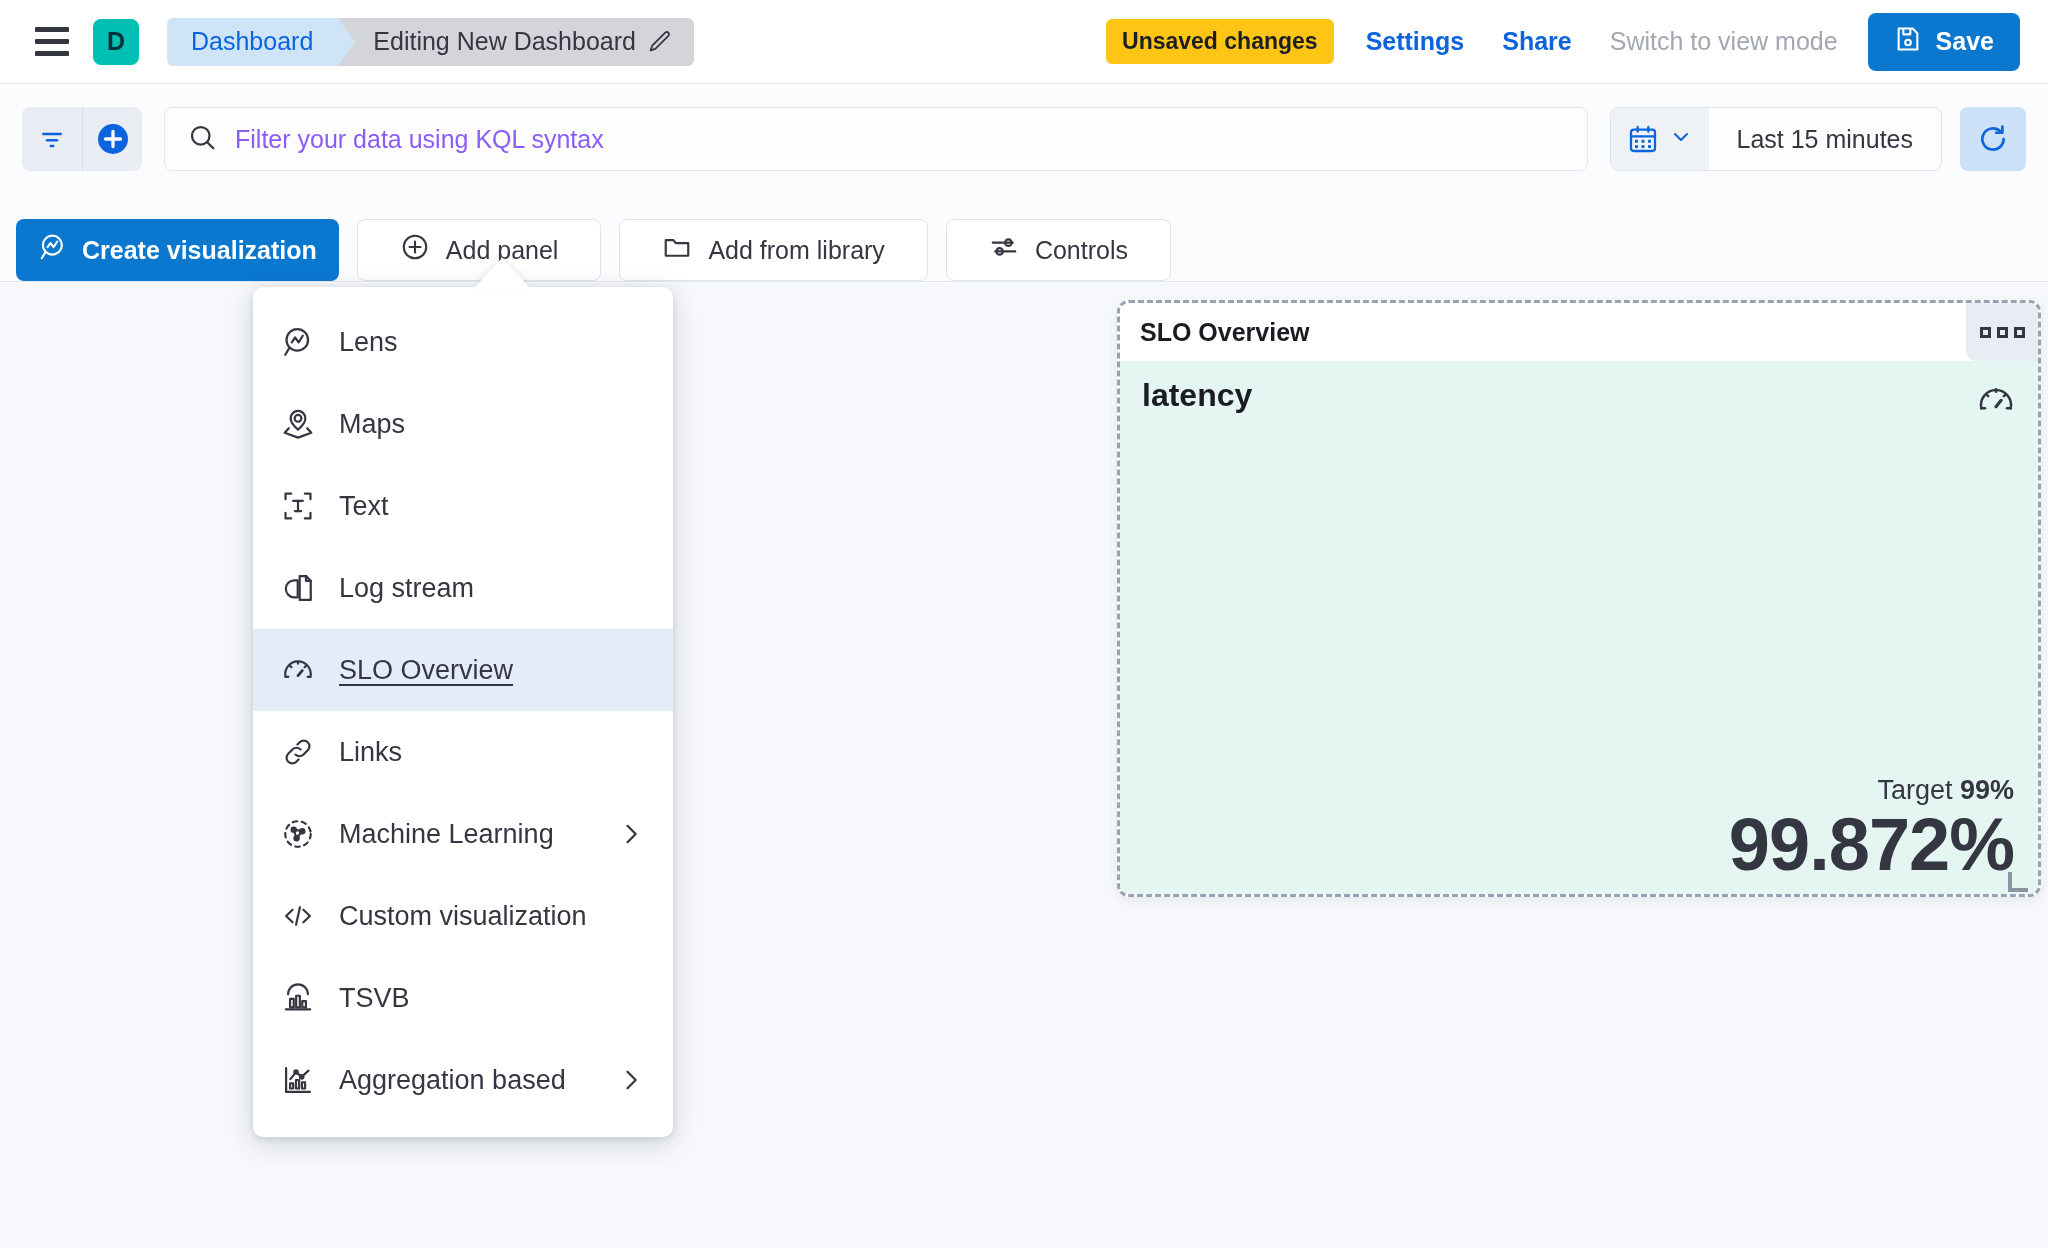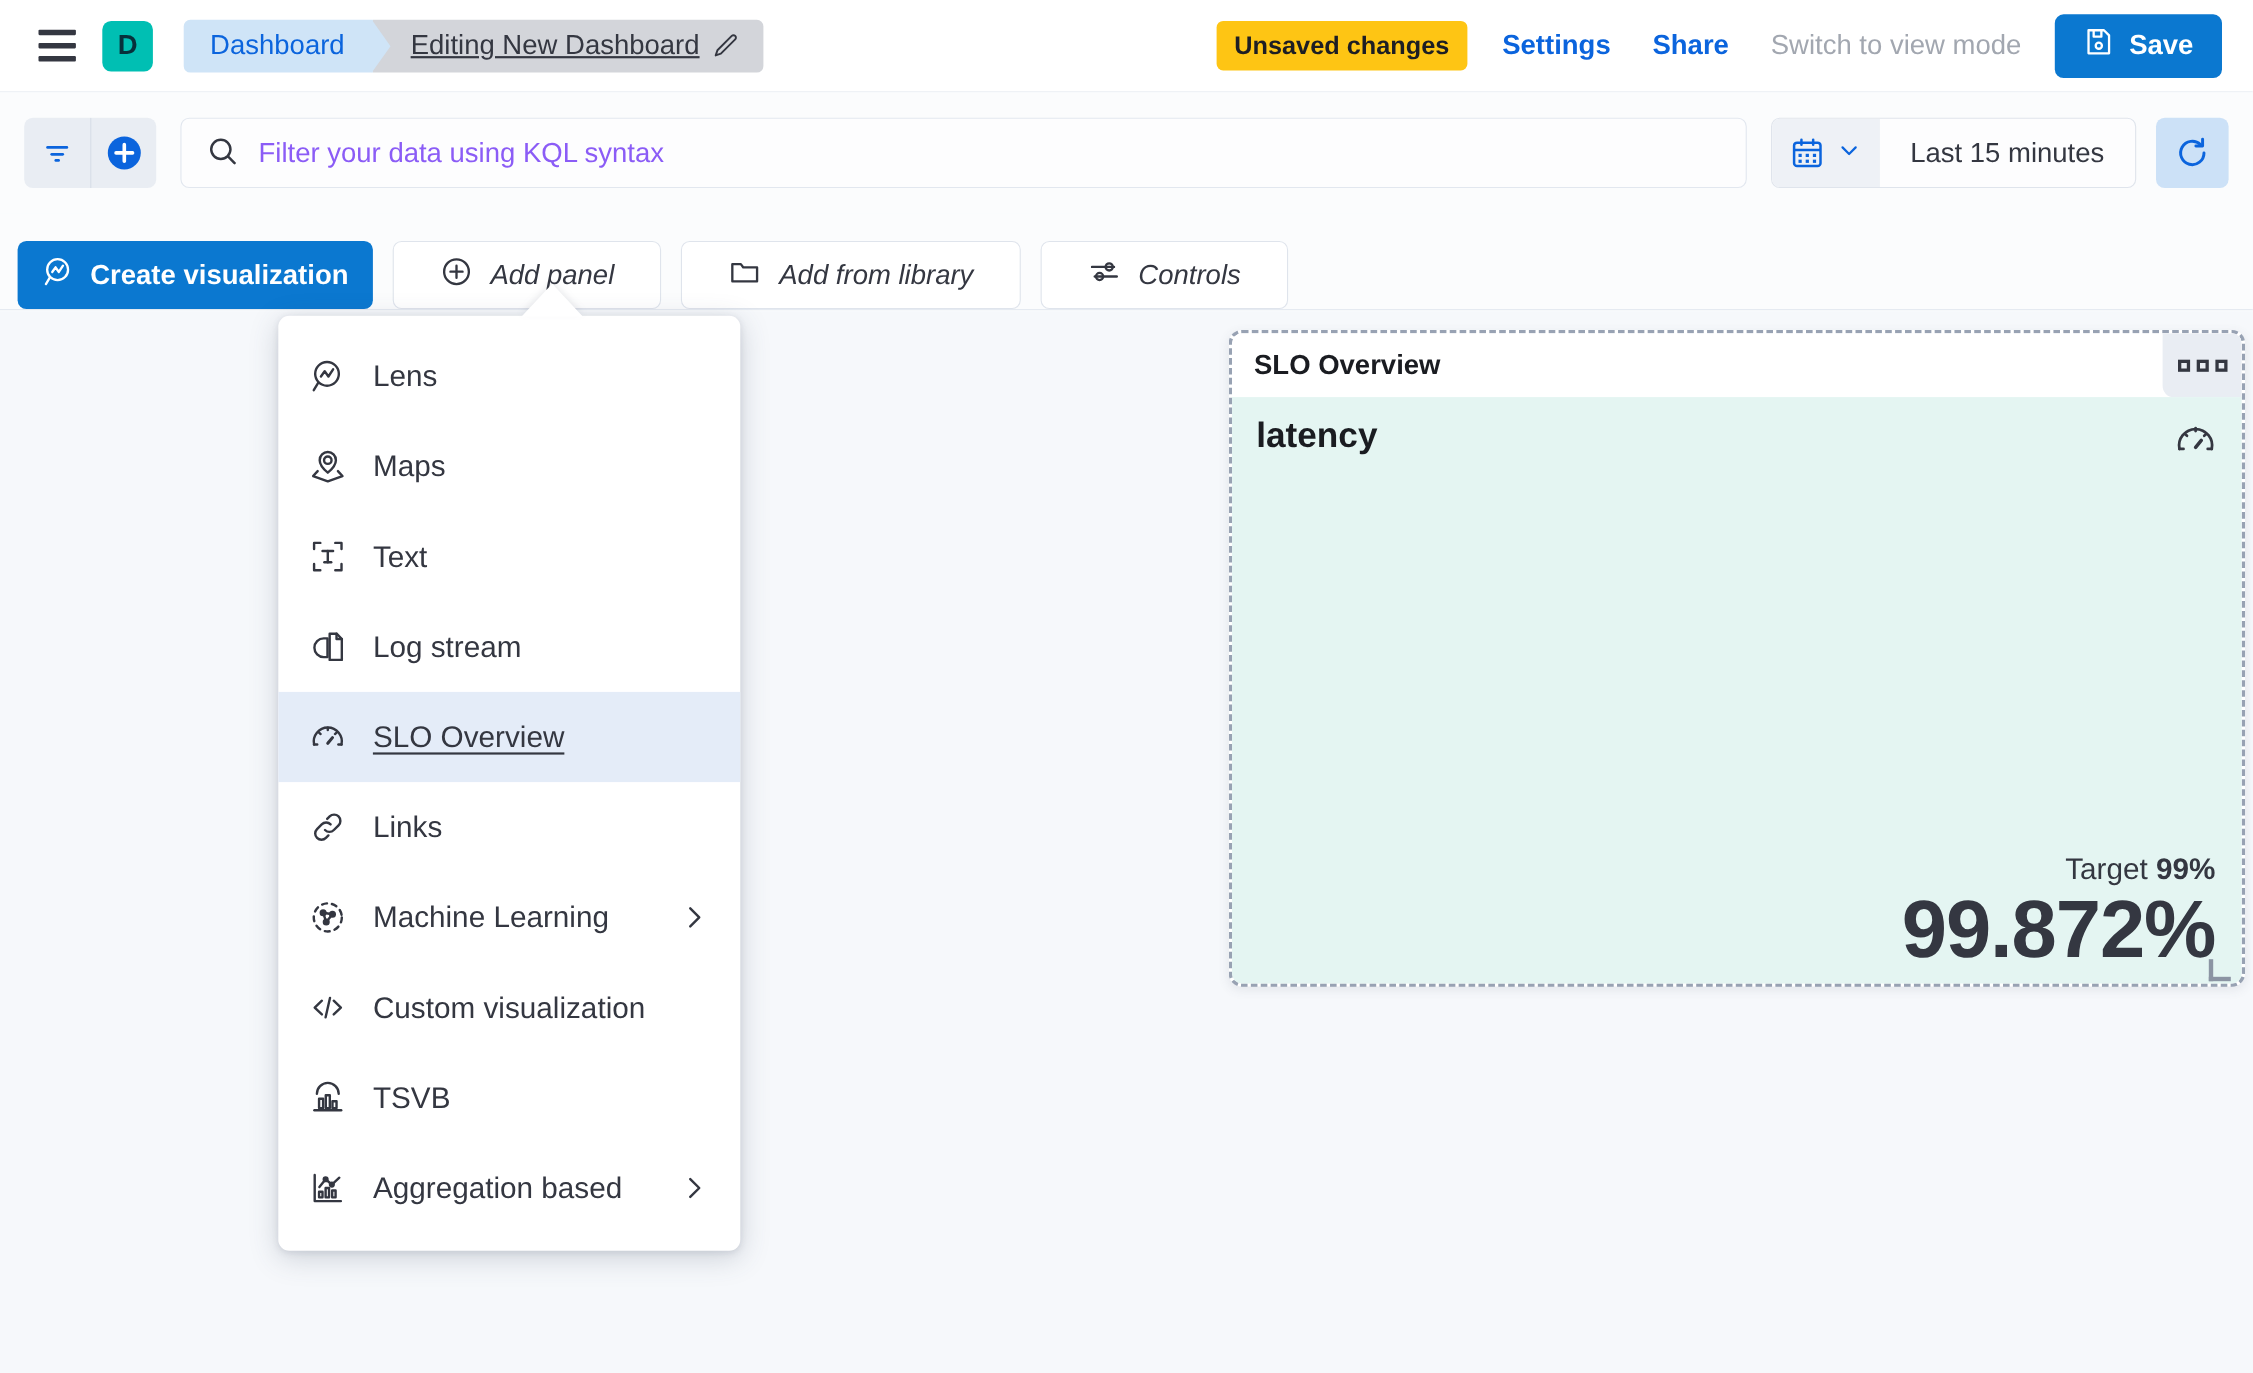--- a/index.html
+++ b/index.html
@@ -48,21 +48,21 @@
   .crumb.first::after {
     content: ""; position: absolute; right: -16px; top: 0;
     width: 0; height: 0;
     border-top: 24px solid transparent;
     border-bottom: 24px solid transparent;
     border-left: 17px solid #cfe4f7; z-index: 3;
   }
   .crumb.second {
     background: #d3d5da; color: #343741; font-weight: 400;
     border-radius: 0 6px 6px 0; padding-left: 34px; padding-right: 22px;
-    margin-left: 0; position: relative; z-index: 1; text-decoration: underline;
+    margin-left: 0; position: relative; z-index: 1;
   }
   .pencil-icon { margin-left: 11px; display: inline-flex; }
 
   .header-right {
     margin-left: auto; display: flex; align-items: center;
     gap: 0; padding-right: 28px;
   }
   .unsaved-badge {
     background: #fec514; color: #1d1e24;
     font-size: 23px; font-weight: 700;
@@ -139,21 +139,21 @@
   .tb-primary {
     background: #0b78d0; color: #fff;
     height: 62px; border: none; border-radius: 8px;
     padding: 0 22px; display: flex; align-items: center; gap: 14px;
     font-size: 25px; font-weight: 700; cursor: pointer;
   }
   .tb-btn {
     background: #fff; color: #343741;
     height: 62px; border: 1px solid #dfe4ec; border-radius: 8px;
     padding: 0 42px; display: flex; align-items: center; gap: 16px;
-    font-size: 25px; cursor: pointer; font-style: italic;
+    font-size: 25px; cursor: pointer;
   }
 
   
   .canvas {
     position: absolute; top: 283px; left: 0;
     width: 2048px; height: 965px;
     background: #f6f8fb;
   }
 
   

